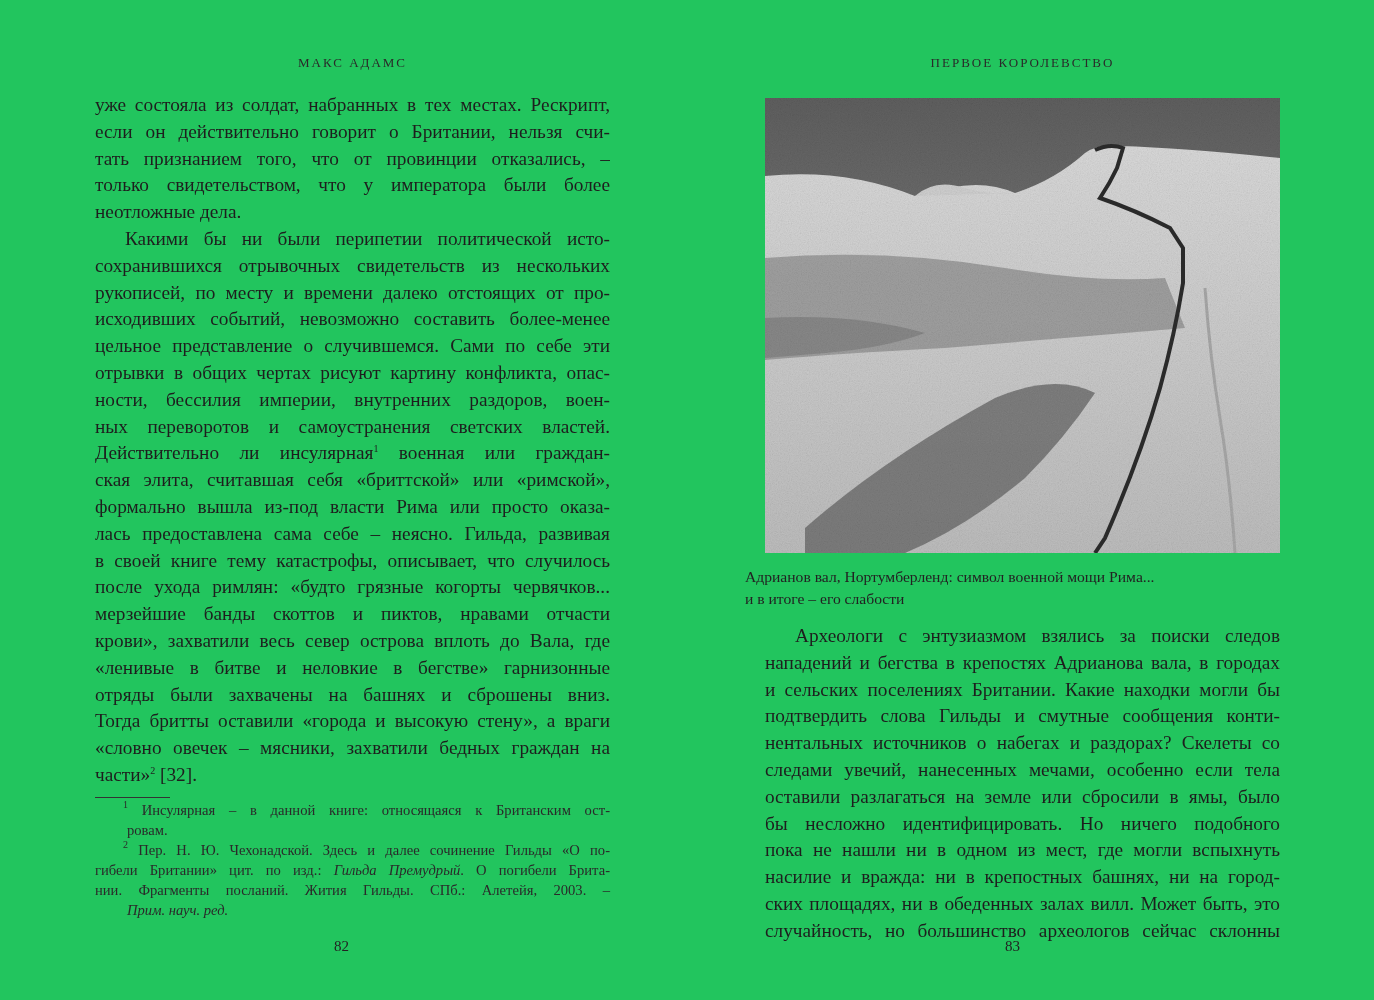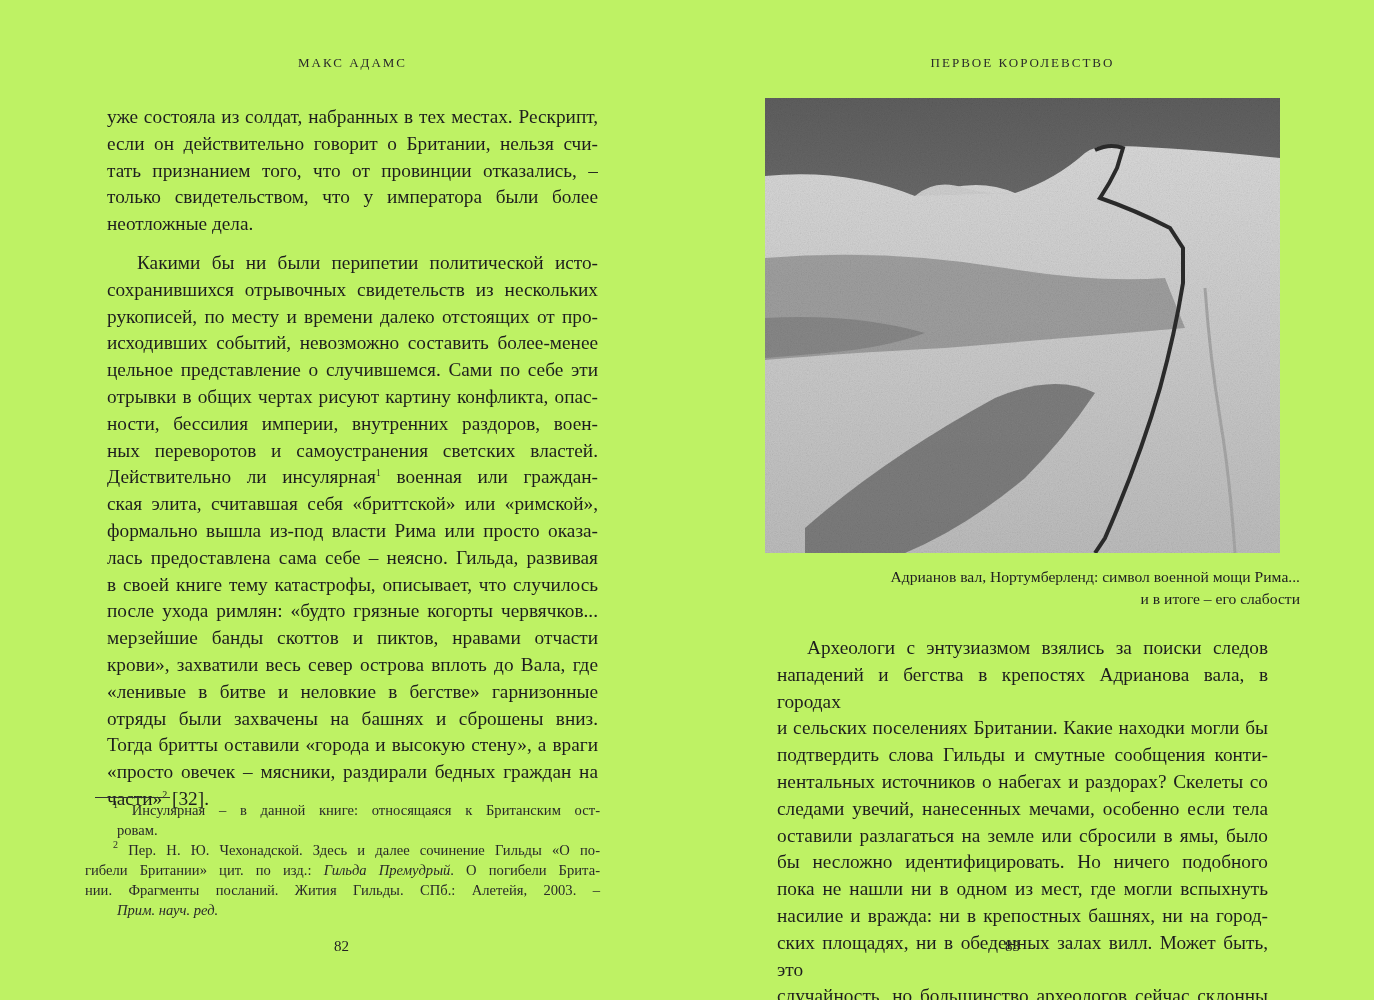--- a/index.html
+++ b/index.html
@@ -3,21 +3,21 @@
   <meta charset="utf-8">
   <style>
     html, body { margin: 0; padding: 0; }
     body {
       width: 1374px; height: 1000px; overflow: hidden;
       background: #ffffff;
       font-family: "Liberation Serif", "DejaVu Serif", serif;
       color: #1e1e1e;
       position: relative;
     }
-    .spread { position: absolute; inset: 0; background: #bef264; }
+    .spread { position: absolute; inset: 0; background: #22c55e; }
     .page { position: absolute; top: 0; height: 1000px; }
     .page.left { left: 0; width: 687px; }
     .page.right { left: 687px; width: 687px; }
 
     .running-head {
       position: absolute; top: 55px; left: 0; right: 0;
       text-align: center;
       font-size: 13px; letter-spacing: 2px;
       color: #2a2a2a;
     }
@@ -25,32 +25,32 @@
     .page.right .running-head { left: 78px; width: 515px; right: auto; }
 
     .body-text {
       position: absolute;
       font-size: 19.3px; line-height: 26.8px;
       text-align: justify;
       hyphens: manual;
     }
     .page.left .body-text { left: 95px; top: 92px; width: 515px; }
     .page.right .body-text { left: 78px; top: 623px; width: 515px; }
-    .body-text p { margin: 12px; }
+    .body-text p { margin: 0; }
     .body-text .line { display: block; text-align: justify; text-align-last: justify; }
     .body-text .line.last { text-align-last: left; }
     .body-text .line.first { text-indent: 30px; }
     sup { font-size: 10px; line-height: 0; vertical-align: 7px; }
 
     .fn-rule {
       position: absolute; left: 95px; top: 797px;
       width: 75px; height: 0; border-top: 1px solid #333;
     }
     .footnotes {
-      position: absolute; left: 85px; top: 800px; width: 515px;
+      position: absolute; left: 95px; top: 800px; width: 515px;
       font-size: 14.6px; line-height: 20px; color: #2a2a2a;
     }
     .footnotes .line { display: block; text-align: justify; text-align-last: justify; }
     .footnotes .line.last { text-align-last: left; margin-left: 32px; }
     .footnotes .line.first { text-indent: 28px; }
     .footnotes i { font-style: italic; }
 
     .folio {
       position: absolute; top: 938px;
       font-size: 15px; color: #222;
@@ -60,21 +60,21 @@
 
     .photo {
       position: absolute; left: 78px; top: 98px;
       width: 515px; height: 455px;
       overflow: hidden; background: #8a8a8a;
     }
     .photo svg { display: block; width: 100%; height: 100%; }
 
     .caption {
       position: absolute; left: 58px; top: 566px; width: 555px;
-      text-align: right;
+      text-align: left;
       font-size: 15.6px; line-height: 22px; color: #222;
     }
     .caption span { display: block; }
   </style>
 </head>
 <body>
 
 <div class="spread">
 
   <div class="page left">
@@ -101,21 +101,21 @@
         <span class="line">ская элита, считавшая себя «бриттской» или «римской»,</span>
         <span class="line">формально вышла из-под власти Рима или просто оказа-</span>
         <span class="line">лась предоставлена сама себе – неясно. Гильда, развивая</span>
         <span class="line">в своей книге тему катастрофы, описывает, что случилось</span>
         <span class="line">после ухода римлян: «будто грязные когорты червячков...</span>
         <span class="line">мерзейшие банды скоттов и пиктов, нравами отчасти</span>
         <span class="line">крови», захватили весь север острова вплоть до Вала, где</span>
         <span class="line">«ленивые в битве и неловкие в бегстве» гарнизонные</span>
         <span class="line">отряды были захвачены на башнях и сброшены вниз.</span>
         <span class="line">Тогда бритты оставили «города и высокую стену», а враги</span>
-        <span class="line">«просто овечек – мясники, раздирали бедных граждан на</span>
+        <span class="line">«словно овечек – мясники, захватили бедных граждан на</span>
         <span class="line last"><span>части»</span><sup>2</sup><span> [32].</span></span>
       </p>
     </div>
 
     <div class="fn-rule"></div>
 
     <div class="footnotes">
       <div>
         <span class="line first"><sup>1</sup><span> Инсулярная – в данной книге: относящаяся к Британским ост-</span></span>
         <span class="line last">ровам.</span>

